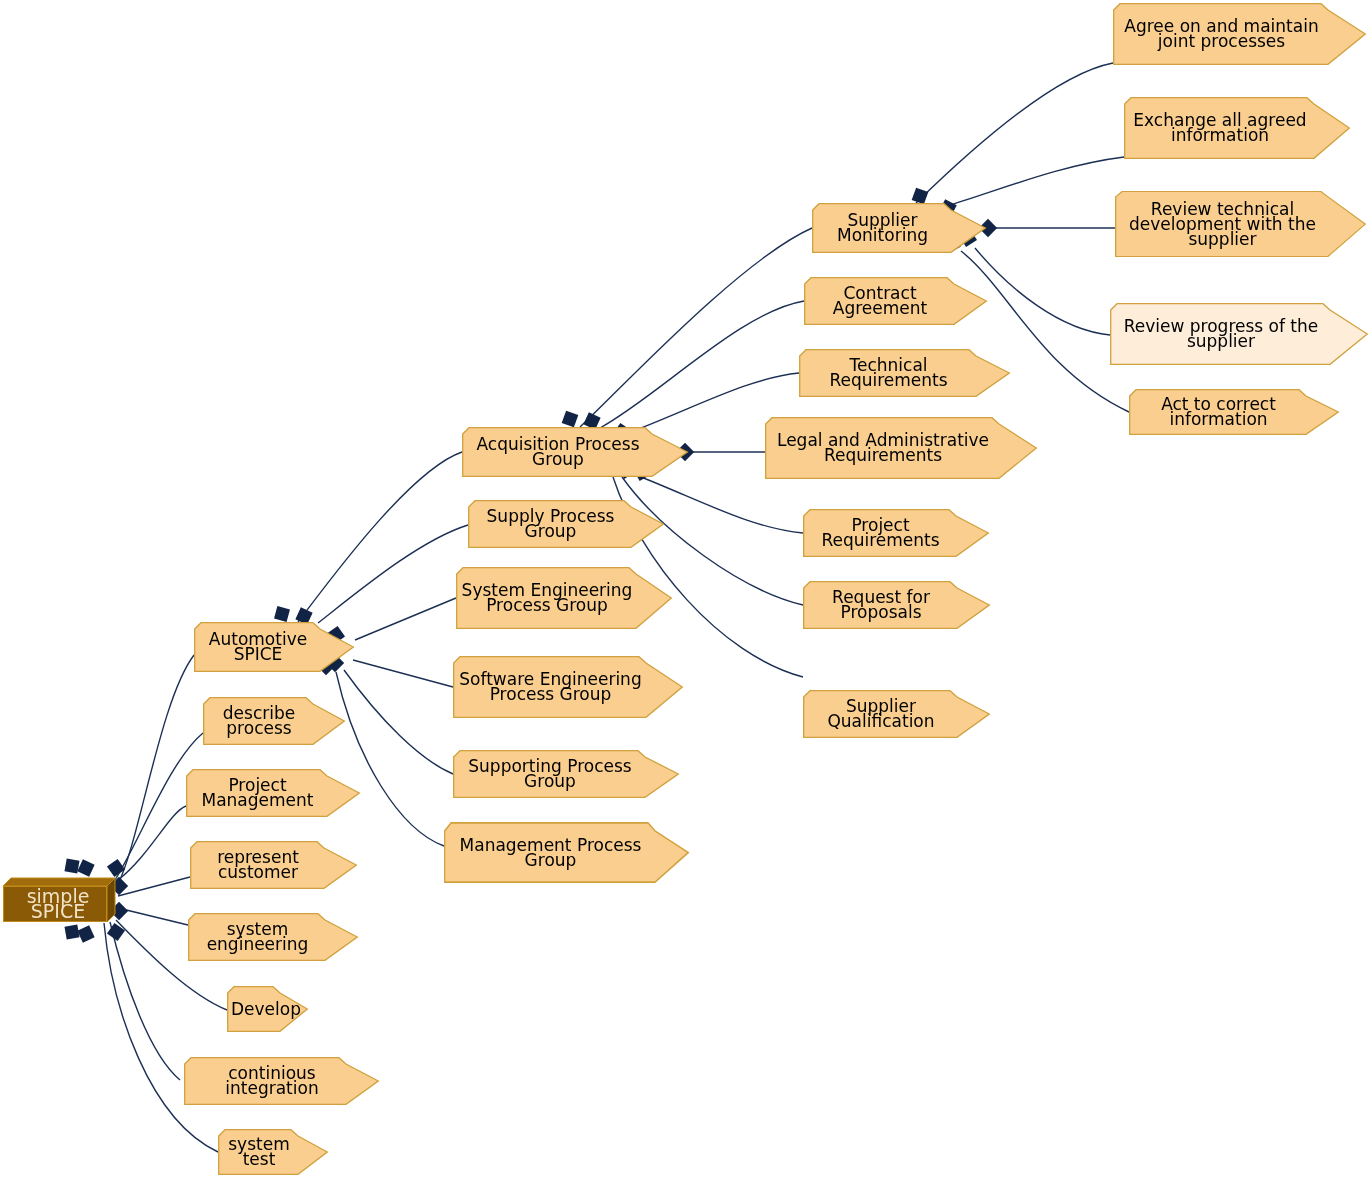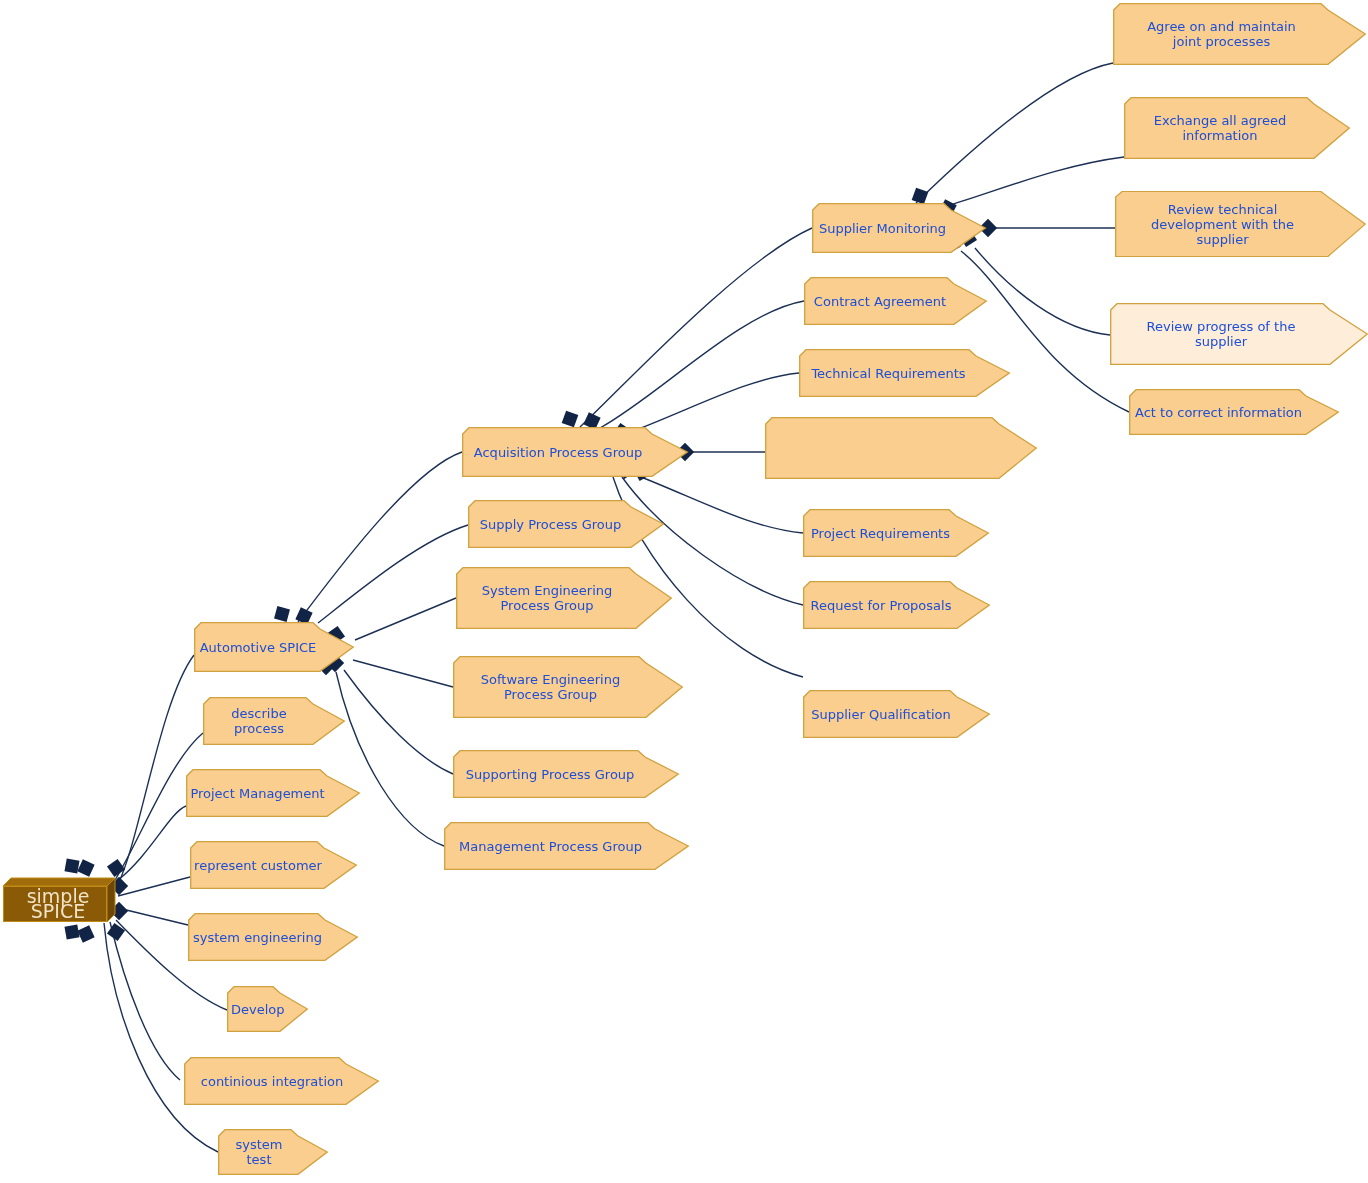--- a/index.html
+++ b/index.html
@@ -23,23 +23,23 @@
     height: 1183px;
     pointer-events: none;
   }
   .node {
     position: absolute;
     box-sizing: border-box;
     display: flex;
     align-items: center;
     justify-content: center;
     text-align: center;
-    font-size: 13px;
+    font-size: 17px;
     line-height: 15px;
-    color: #1d4ed8;
+    color: #000000;
     white-space: pre-line;
     padding: 0 4px;
   }
   .node .lbl {
     position: relative;
     z-index: 3;
     display: block;
     width: 100%;
   }
   
@@ -154,35 +154,36 @@
           <polygon points="0.7,7 7,0.7 173,0.7 180,7 215.3,31 180,61.3 0.7,61.3" fill="#F9CE8F" stroke="#D0A13C" stroke-width="1.3"></polygon>
         </svg><span class="lbl">System Engineering
 Process Group</span></div>
       <div class="node" style="left: 453px; top: 656px; width: 230px; height: 62px; padding-right: 39px;"><svg class="shape" viewBox="0 0 230 62" preserveAspectRatio="none">
           <polygon points="0.7,7 7,0.7 186,0.7 193,7 229.3,31 193,61.3 0.7,61.3" fill="#F9CE8F" stroke="#D0A13C" stroke-width="1.3"></polygon>
         </svg><span class="lbl">Software Engineering
 Process Group</span></div>
       <div class="node" style="left: 453px; top: 750px; width: 226px; height: 48px; padding-right: 36px;"><svg class="shape" viewBox="0 0 226 48" preserveAspectRatio="none">
           <polygon points="0.7,7 7,0.7 185,0.7 192,7 225.3,24 192,47.3 0.7,47.3" fill="#F9CE8F" stroke="#D0A13C" stroke-width="1.3"></polygon>
         </svg><span class="lbl">Supporting Process Group</span></div>
-      <div class="node" style="left: 444px; top: 822px; width: 245px; height: 48px; padding-right: 36px;"><svg class="shape" viewBox="0 0 245 48" preserveAspectRatio="none">
+      <div class="node" style="left: 444px; top: 822px; width: 245px; height: 61px; padding-right: 36px;"><svg class="shape" viewBox="0 0 245 48" preserveAspectRatio="none">
           <polygon points="0.7,7 7,0.7 204,0.7 211,7 244.3,24 211,47.3 0.7,47.3" fill="#F9CE8F" stroke="#D0A13C" stroke-width="1.3"></polygon>
         </svg><span class="lbl">Management Process Group</span></div>
       <div class="node" style="left: 812px; top: 203px; width: 174px; height: 50px; padding-right: 37px;"><svg class="shape" viewBox="0 0 174 50" preserveAspectRatio="none">
           <polygon points="0.7,7 7,0.7 132,0.7 139,7 173.3,25 139,49.3 0.7,49.3" fill="#F9CE8F" stroke="#D0A13C" stroke-width="1.3"></polygon>
         </svg><span class="lbl">Supplier Monitoring</span></div>
       <div class="node" style="left: 804px; top: 277px; width: 183px; height: 48px; padding-right: 35px;"><svg class="shape" viewBox="0 0 183 48" preserveAspectRatio="none">
           <polygon points="0.7,7 7,0.7 143,0.7 150,7 182.3,24 150,47.3 0.7,47.3" fill="#F9CE8F" stroke="#D0A13C" stroke-width="1.3"></polygon>
         </svg><span class="lbl">Contract Agreement</span></div>
       <div class="node" style="left: 799px; top: 349px; width: 211px; height: 48px; padding-right: 36px;"><svg class="shape" viewBox="0 0 211 48" preserveAspectRatio="none">
           <polygon points="0.7,7 7,0.7 170,0.7 177,7 210.3,24 177,47.3 0.7,47.3" fill="#F9CE8F" stroke="#D0A13C" stroke-width="1.3"></polygon>
         </svg><span class="lbl">Technical Requirements</span></div>
       <div class="node" style="left: 765px; top: 417px; width: 272px; height: 62px; padding-right: 40px;"><svg class="shape" viewBox="0 0 272 62" preserveAspectRatio="none">
           <polygon points="0.7,7 7,0.7 227,0.7 234,7 271.3,31 234,61.3 0.7,61.3" fill="#F9CE8F" stroke="#D0A13C" stroke-width="1.3"></polygon>
-        </svg></div>
+        </svg><span class="lbl">Legal and Administrative
+Requirements</span></div>
       <div class="node" style="left: 803px; top: 509px; width: 186px; height: 48px; padding-right: 35px;"><svg class="shape" viewBox="0 0 186 48" preserveAspectRatio="none">
           <polygon points="0.7,7 7,0.7 146,0.7 153,7 185.3,24 153,47.3 0.7,47.3" fill="#F9CE8F" stroke="#D0A13C" stroke-width="1.3"></polygon>
         </svg><span class="lbl">Project Requirements</span></div>
       <div class="node" style="left: 803px; top: 581px; width: 187px; height: 48px; padding-right: 35px;"><svg class="shape" viewBox="0 0 187 48" preserveAspectRatio="none">
           <polygon points="0.7,7 7,0.7 147,0.7 154,7 186.3,24 154,47.3 0.7,47.3" fill="#F9CE8F" stroke="#D0A13C" stroke-width="1.3"></polygon>
         </svg><span class="lbl">Request for Proposals</span></div>
       <div class="node" style="left: 803px; top: 690px; width: 187px; height: 48px; padding-right: 35px;"><svg class="shape" viewBox="0 0 187 48" preserveAspectRatio="none">
           <polygon points="0.7,7 7,0.7 147,0.7 154,7 186.3,24 154,47.3 0.7,47.3" fill="#F9CE8F" stroke="#D0A13C" stroke-width="1.3"></polygon>
         </svg><span class="lbl">Supplier Qualification</span></div>
       <div class="node" style="left: 1113px; top: 3px; width: 253px; height: 62px; padding-right: 40px;"><svg class="shape" viewBox="0 0 253 62" preserveAspectRatio="none">

